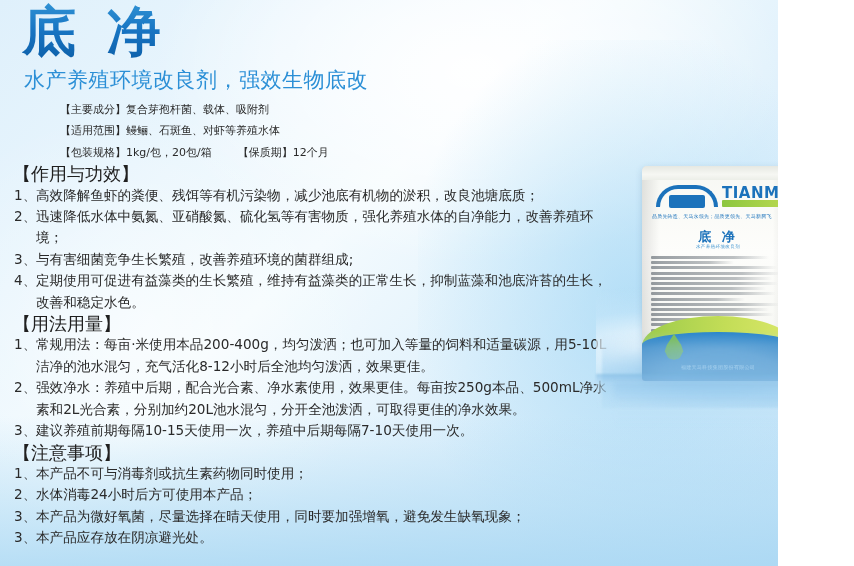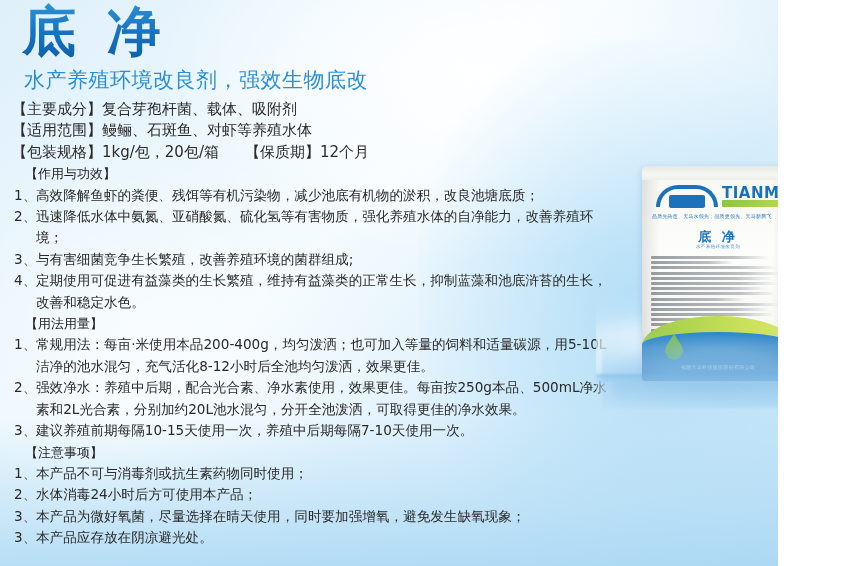--- a/index.html
+++ b/index.html
@@ -75,33 +75,33 @@
   }
 
   
   #content {
     position: absolute;
     left: 0; top: 99px;
     width: 650px;
   }
   .row {
     position: relative;
-    font-size: 15px;
+    font-size: 11px;
     color: #2a2a2a;
     line-height: 21.4px;
     padding-left: 12px;
     white-space: pre;
+    margin-left: 48px;
   }
   .section-head {
-    font-size: 13px;
+    font-size: 18px;
     color: #1f1f1f;
     line-height: 21.4px;
-    padding-left: 6px;
+    padding-left: 13px;
     white-space: pre;
-    margin-left: 19px;
   }
   .num-item {
     position: relative;
     font-size: 13.6px;
     color: #2a2a2a;
     line-height: 21.4px;
     padding-left: 36px;
     white-space: normal;
     width: 610px;
     box-sizing: border-box;

